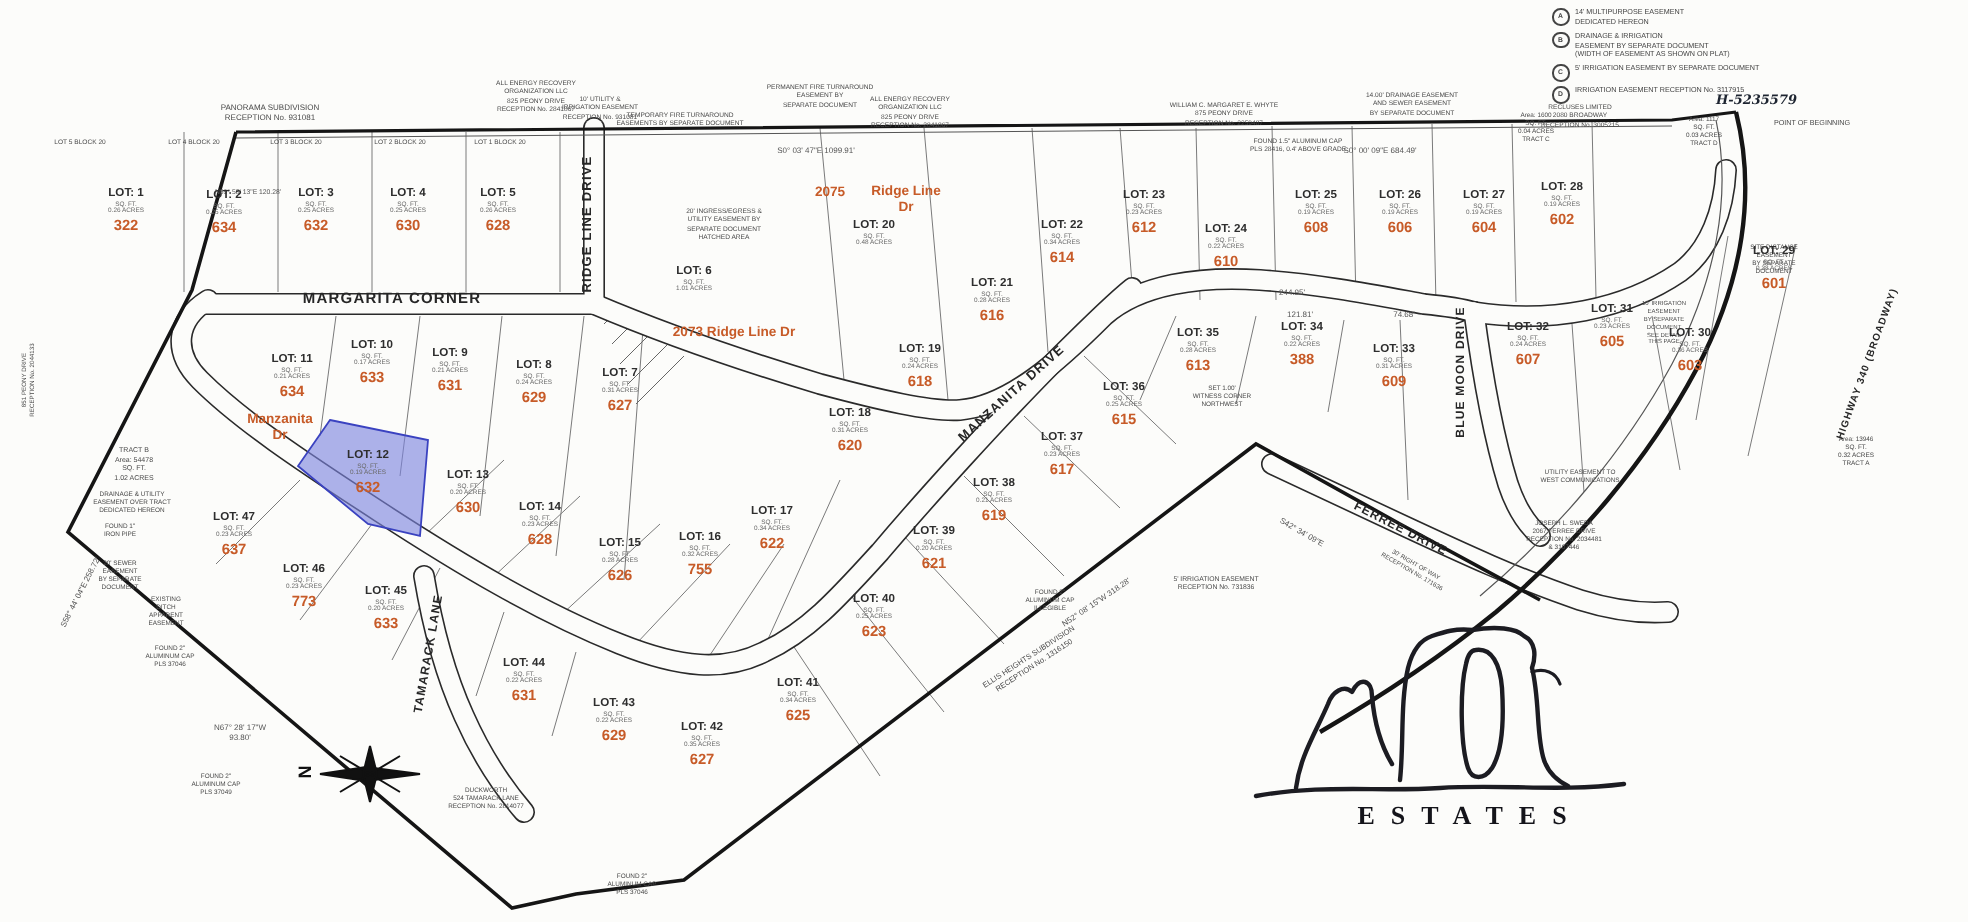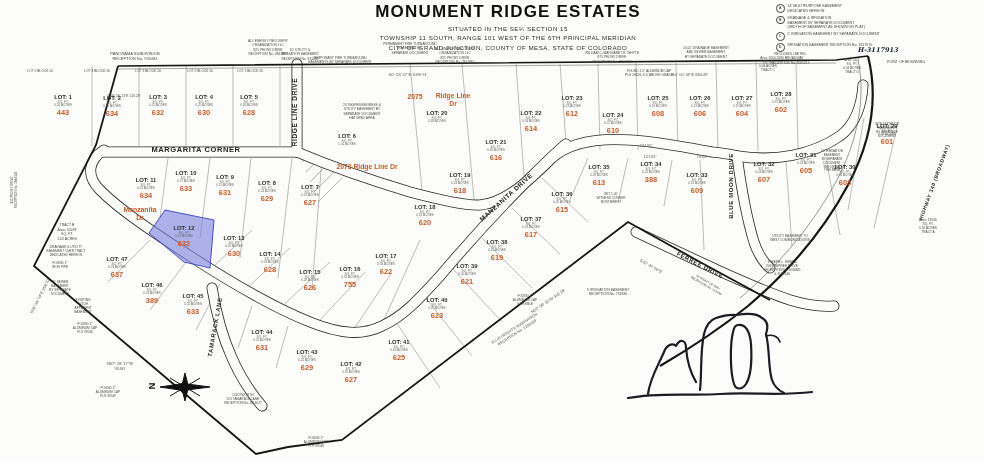--- a/index.html
+++ b/index.html
@@ -99,26 +99,20 @@
 
     <g stroke="#1c1c22" stroke-width="2.2" fill="none" stroke-linecap="round" stroke-linejoin="round">
       <path d="M648 394 C650 378 658 366 664 352 C666 346 672 342 676 346 C680 338 686 340 686 348 C687 360 690 372 696 382"></path>
       <path d="M700 390 C702 372 700 352 704 334 C706 326 710 320 716 318 C722 316 728 314 736 315 C748 313 758 314 762 318 C768 321 768 328 766 334 C770 350 768 368 772 380 C774 386 778 390 784 393"></path>
       <path d="M738 325 C746 324 750 332 751 344 C752 360 751 376 746 384 C742 390 736 390 734 384 C730 372 730 344 733 332 C734 327 736 325 738 325"></path>
       <path d="M628 398 C660 392 690 396 720 394 C750 392 780 396 812 392"></path>
       <path d="M766 336 C772 334 778 336 780 342" stroke-width="1.6"></path>
     </g>
   </svg>
 
-  <div class="title-block">
-    <div class="main">MONUMENT RIDGE ESTATES</div>
-    <div class="sub">SITUATED IN THE SE¼ SECTION 15</div>
-    <div class="sub">TOWNSHIP 11 SOUTH, RANGE 101 WEST OF THE 6TH PRINCIPAL MERIDIAN</div>
-    <div class="sub">CITY OF GRAND JUNCTION, COUNTY OF MESA, STATE OF COLORADO</div>
-  </div>
 
   <div id="legend">
       <div class="leg-row">
         <div class="circ">A</div>
         <div class="leg-txt">14' MULTIPURPOSE EASEMENT
 DEDICATED HEREON</div>
       </div>
       <div class="leg-row">
         <div class="circ">B</div>
         <div class="leg-txt">DRAINAGE &amp; IRRIGATION
@@ -127,21 +121,21 @@
       </div>
       <div class="leg-row">
         <div class="circ">C</div>
         <div class="leg-txt">5' IRRIGATION EASEMENT BY SEPARATE DOCUMENT</div>
       </div>
       <div class="leg-row">
         <div class="circ">D</div>
         <div class="leg-txt">IRRIGATION EASEMENT RECEPTION No. 3117915</div>
       </div>
     </div>
-  <div class="handwrite" style="left:858px;top:46px;">H-3117913</div>
+  <div class="handwrite" style="left:858px;top:46px;">H-5235579</div>
 
   <div id="labels">
       <div class="note" style="left: 135px; top: 56px; transform: translate(-50%, -50%); font-size: 4px;">PANORAMA SUBDIVISION
 RECEPTION No. 931081</div>
       <div class="note" style="left: 40px; top: 71px; transform: translate(-50%, -50%); font-size: 3.3px;">LOT 5 BLOCK 20</div>
       <div class="note" style="left: 97px; top: 71px; transform: translate(-50%, -50%); font-size: 3.3px;">LOT 4 BLOCK 20</div>
       <div class="note" style="left: 148px; top: 71px; transform: translate(-50%, -50%); font-size: 3.3px;">LOT 3 BLOCK 20</div>
       <div class="note" style="left: 200px; top: 71px; transform: translate(-50%, -50%); font-size: 3.3px;">LOT 2 BLOCK 20</div>
       <div class="note" style="left: 250px; top: 71px; transform: translate(-50%, -50%); font-size: 3.3px;">LOT 1 BLOCK 20</div>
       <div class="note" style="left: 300px; top: 54px; transform: translate(-50%, -50%); font-size: 3.3px;">10' UTILITY &amp;
@@ -268,21 +262,21 @@
       <div class="sign" style="left: 415px; top: 97px; transform: translate(-50%, -50%); color: rgb(199, 91, 40);">2075</div>
       <div class="sign" style="left: 453px; top: 100px; transform: translate(-50%, -50%); color: rgb(199, 91, 40);">Ridge Line
 Dr</div>
       <div class="sign" style="left: 367px; top: 167px; transform: translate(-50%, -50%); color: rgb(199, 91, 40);">2073 Ridge Line Dr</div>
       <div class="sign" style="left: 140px; top: 214px; transform: translate(-50%, -50%); color: rgb(199, 91, 40);">Manzanita
 Dr</div>
       <div class="lot" style="left: 63px; top: 106px; transform: translate(-50%, -50%);">
         <div class="t">LOT: 1</div>
         <div class="s">SQ. FT.</div>
         <div class="s">0.26 ACRES</div>
-        <div class="a" style="color: rgb(199, 91, 40);">443</div>
+        <div class="a" style="color: rgb(199, 91, 40);">322</div>
       </div>
       <div class="lot" style="left: 112px; top: 107px; transform: translate(-50%, -50%);">
         <div class="t">LOT: 2</div>
         <div class="s">SQ. FT.</div>
         <div class="s">0.25 ACRES</div>
         <div class="a" style="color: rgb(199, 91, 40);">634</div>
       </div>
       <div class="lot" style="left: 158px; top: 106px; transform: translate(-50%, -50%);">
         <div class="t">LOT: 3</div>
         <div class="s">SQ. FT.</div>
@@ -536,28 +530,29 @@
       <div class="lot" style="left: 193px; top: 305px; transform: translate(-50%, -50%);">
         <div class="t">LOT: 45</div>
         <div class="s">SQ. FT.</div>
         <div class="s">0.20 ACRES</div>
         <div class="a" style="color: rgb(199, 91, 40);">633</div>
       </div>
       <div class="lot" style="left: 152px; top: 294px; transform: translate(-50%, -50%);">
         <div class="t">LOT: 46</div>
         <div class="s">SQ. FT.</div>
         <div class="s">0.23 ACRES</div>
-        <div class="a" style="color: rgb(199, 91, 40);">389</div>
+        <div class="a" style="color: rgb(199, 91, 40);">773</div>
       </div>
       <div class="lot" style="left: 117px; top: 268px; transform: translate(-50%, -50%);">
         <div class="t">LOT: 47</div>
         <div class="s">SQ. FT.</div>
         <div class="s">0.23 ACRES</div>
         <div class="a" style="color: rgb(199, 91, 40);">637</div>
       </div>
     </div>
 
   <div class="compass-n" style="left:149px;top:381px;transform:rotate(-90deg);">N</div>
 
   <div id="logo-text">
+    <div class="l2">ESTATES</div>
   </div>
 
 </div>
 
 </body></html>

